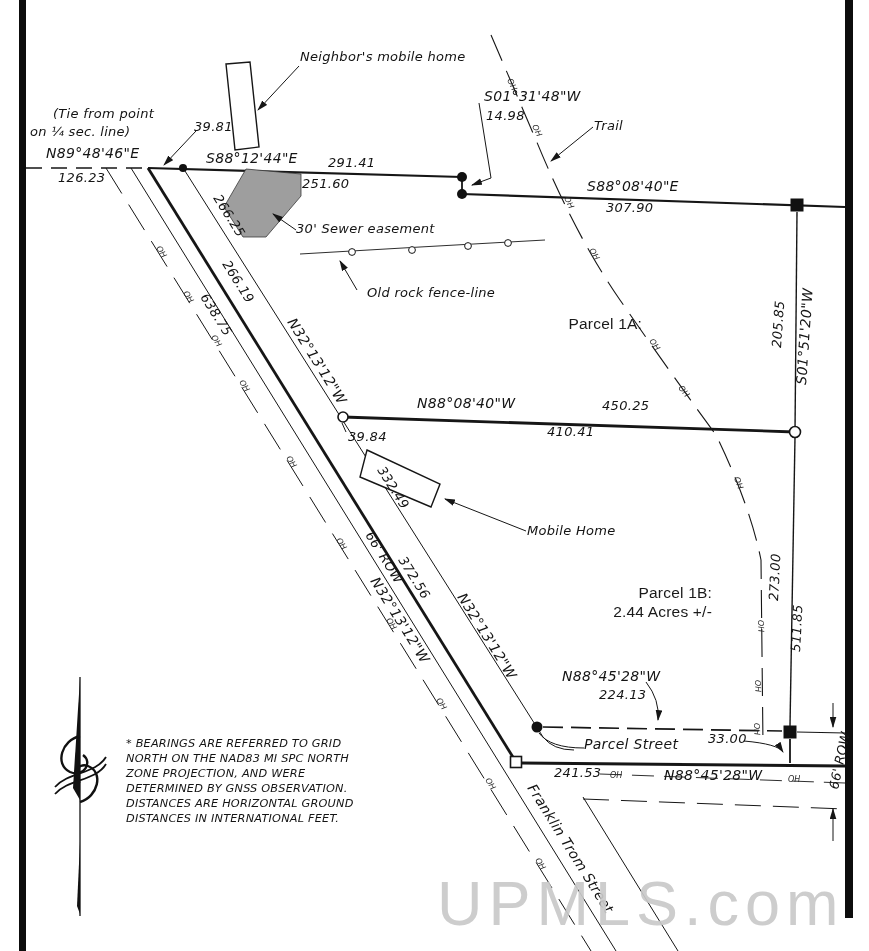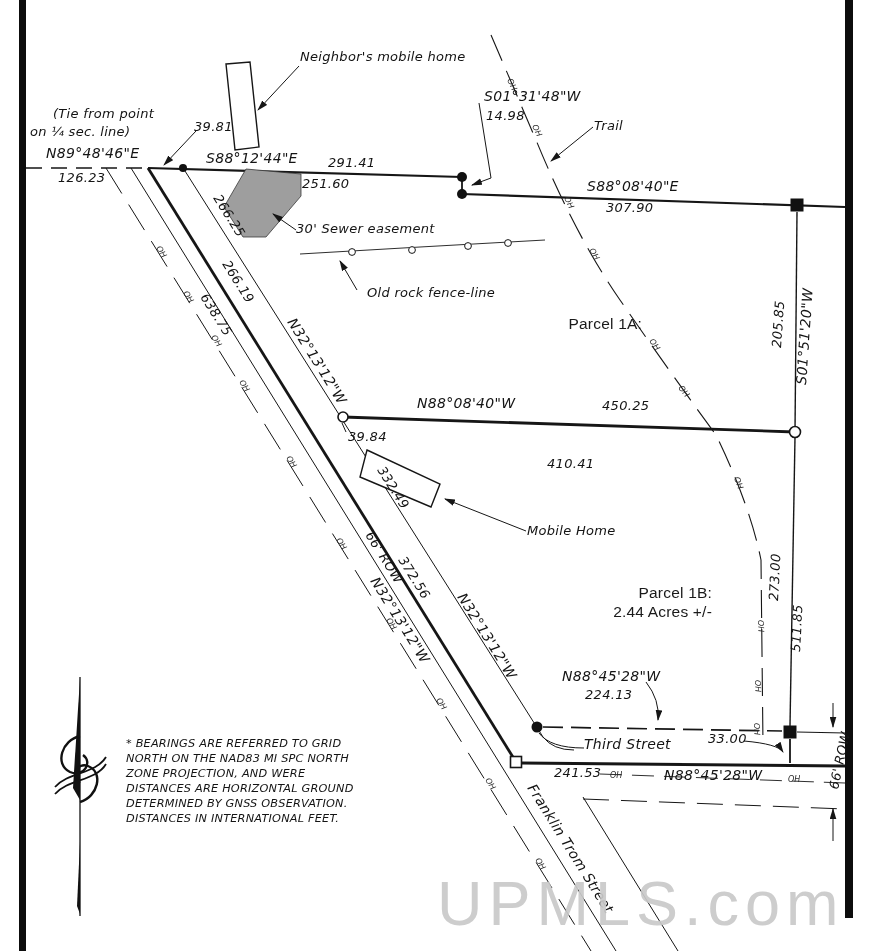--- a/index.html
+++ b/index.html
@@ -180,43 +180,43 @@
 
 <div class="lbl big" style="left:587px;top:178px;">S88°08'40"E</div>
 <div class="lbl" style="left:606px;top:200px;">307.90</div>
 
 <div class="parcel" style="left:462px;top:314px;width:180px;">
   <div>Parcel 1A:</div>
 </div>
 
 <div class="lbl big" style="left:417px;top:395px;">N88°08'40"W</div>
 <div class="lbl" style="left:602px;top:398px;">450.25</div>
-<div class="lbl" style="left:547px;top:424px;margin-top:32px;">410.41</div>
+<div class="lbl" style="left:547px;top:424px;">410.41</div>
 <div class="lbl" style="left:348px;top:429px;font-style:italic;">39.84</div>
 
 <div class="lbl" style="left:527px;top:523px;">Mobile Home</div>
 
 <div class="parcel" style="left:532px;top:583px;width:180px;">
   <div>Parcel 1B:</div>
   <div>2.44 Acres +/-</div>
 </div>
 
 <div class="lbl big" style="left:562px;top:668px;">N88°45'28"W</div>
-<div class="lbl" style="left:585px;top:687px;font-style:italic;">224.13</div>
-
-<div class="lbl big" style="left:584px;top:736px;">Third Street</div>
+<div class="lbl" style="left:599px;top:687px;font-style:italic;">224.13</div>
+
+<div class="lbl big" style="left:584px;top:736px;">Parcel Street</div>
 <div class="lbl" style="left:708px;top:731px;">33.00</div>
 
 <div class="lbl" style="left:554px;top:765px;">241.53</div>
 <div class="lbl big" style="left:664px;top:767px;">N88°45'28"W</div>
 
 <div class="note" style="left:126px;top:736px;">
   <div>* BEARINGS ARE REFERRED TO GRID</div>
   <div>NORTH ON THE NAD83 MI SPC NORTH</div>
   <div>ZONE PROJECTION, AND WERE</div>
+  <div>DETERMINED BY GNSS OBSERVATION.</div>
   <div>DISTANCES ARE HORIZONTAL GROUND</div>
-  <div>DETERMINED BY GNSS OBSERVATION.</div>
   <div>DISTANCES IN INTERNATIONAL FEET.</div>
 </div>
 
 <div class="wm" style="left:437px;top:867px;">UPMLS.com</div>
 
 </div>
 
 </body></html>

